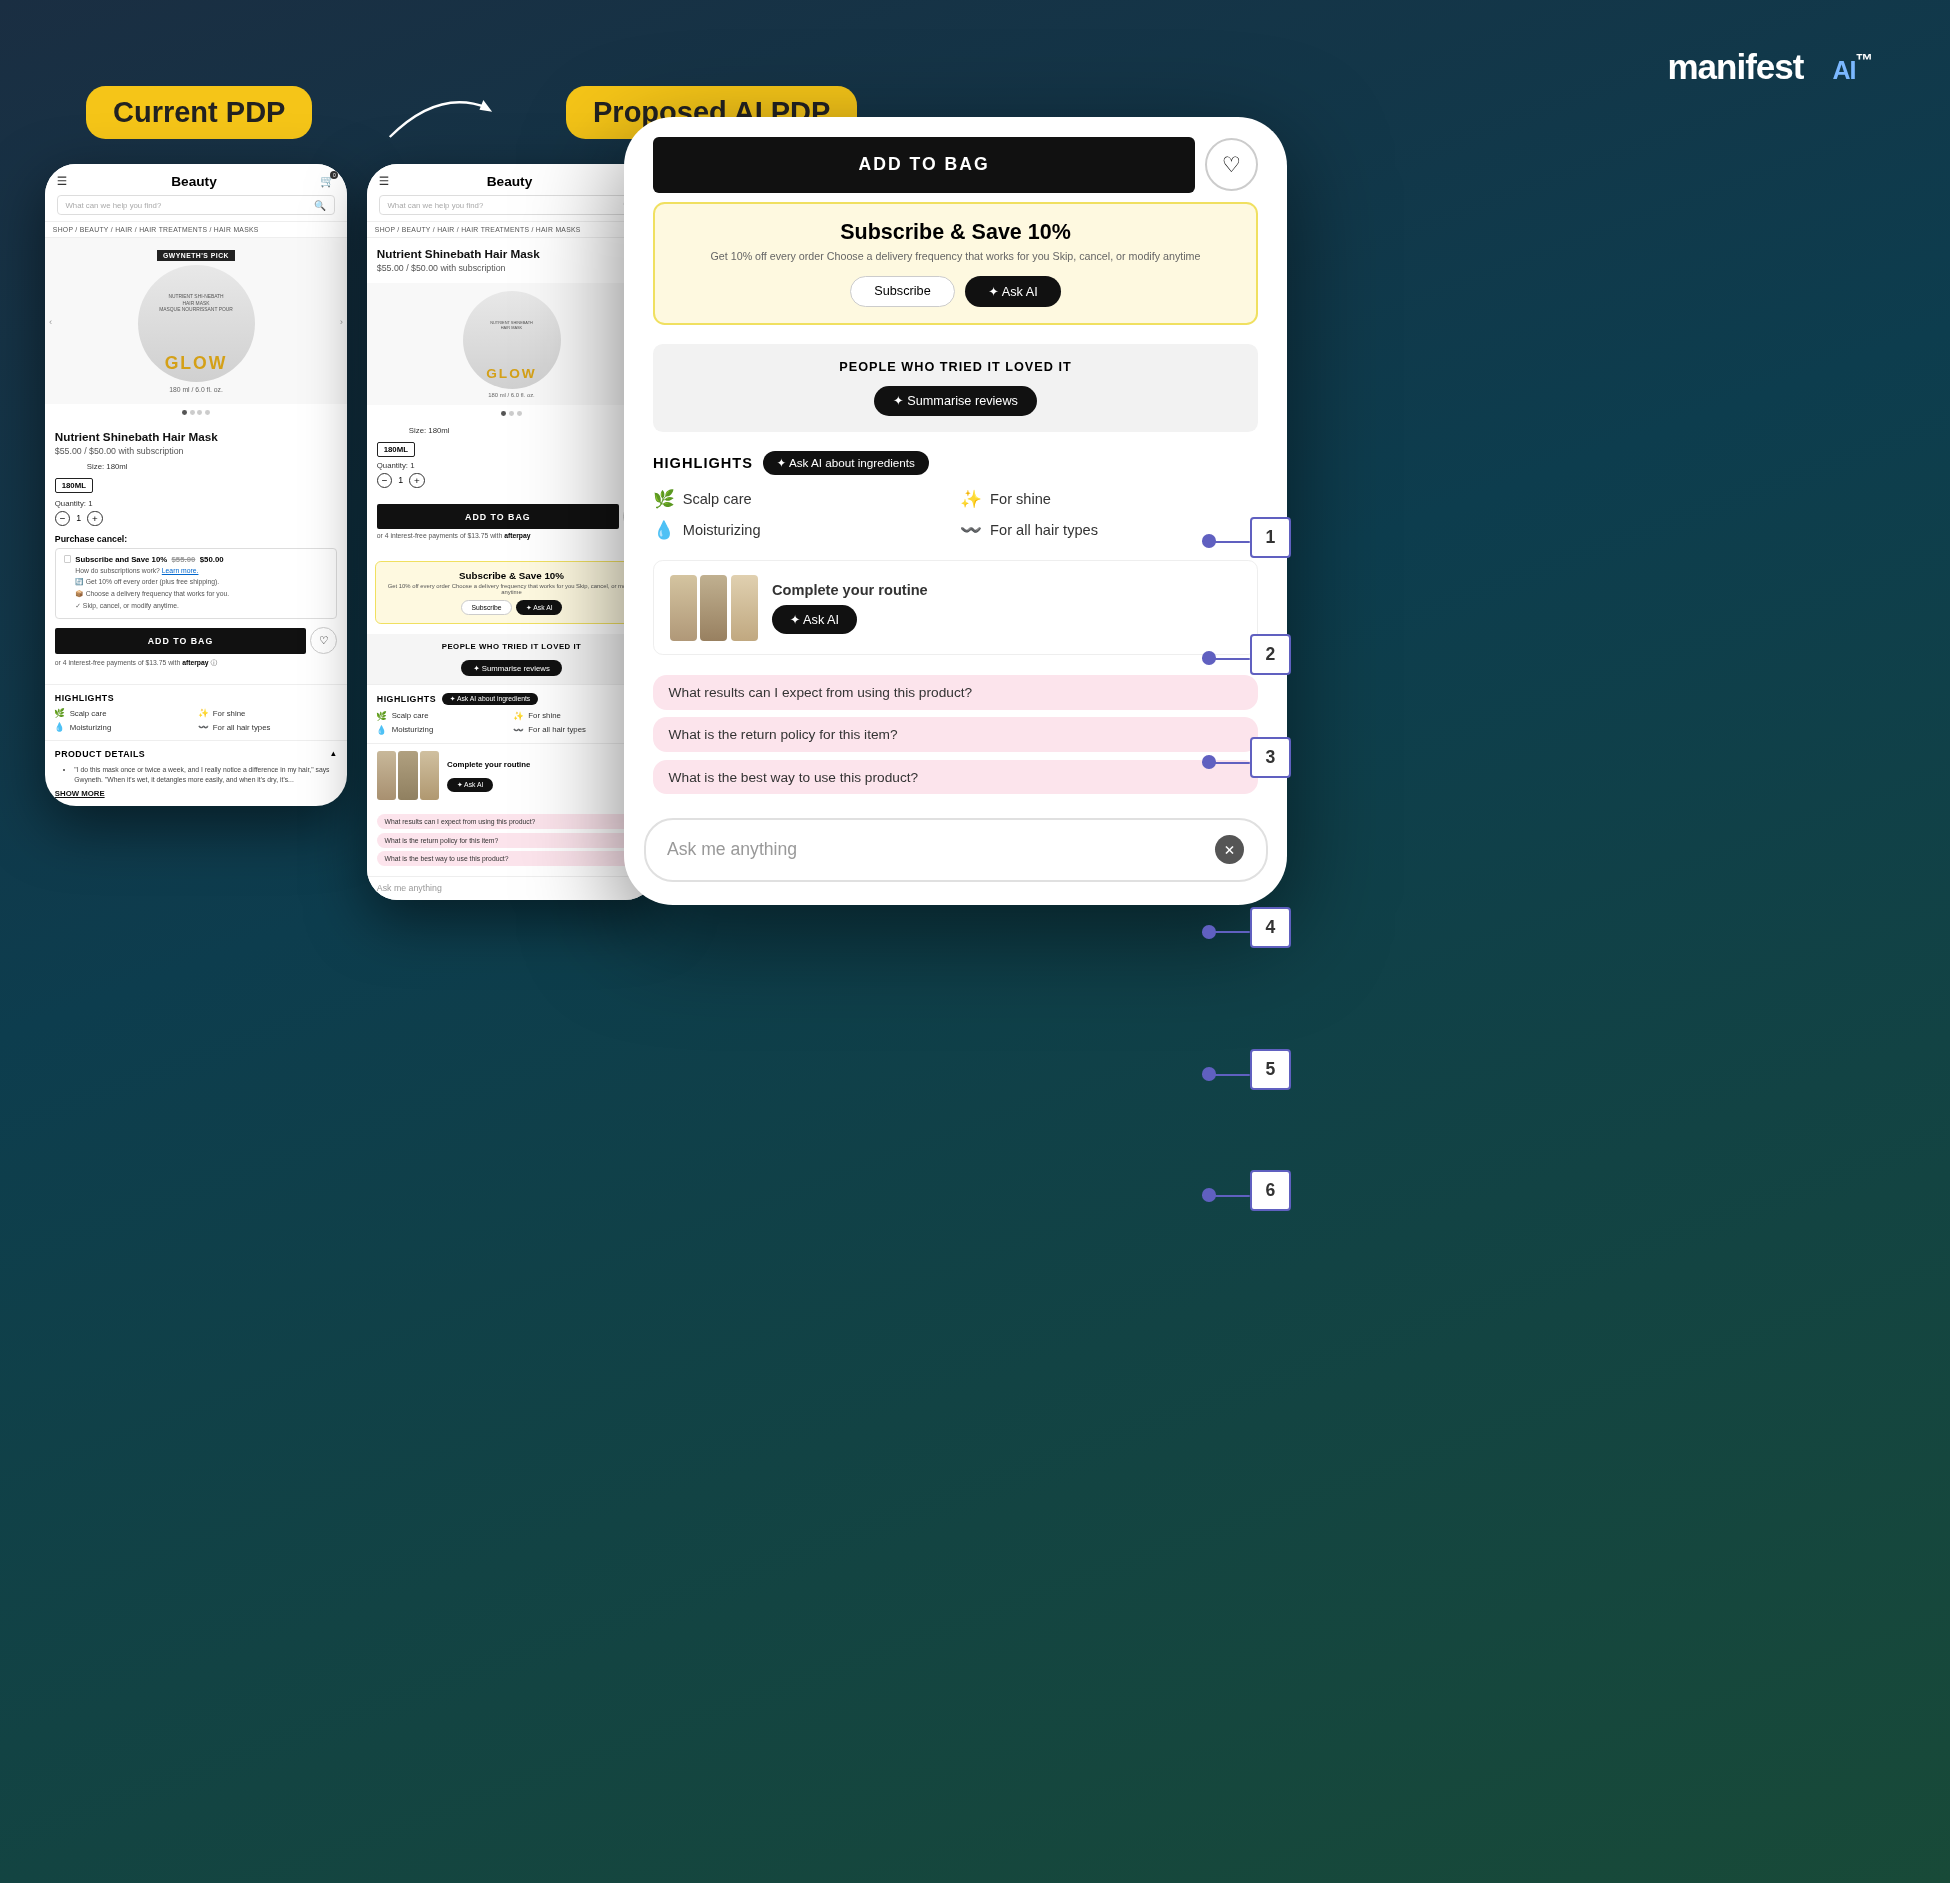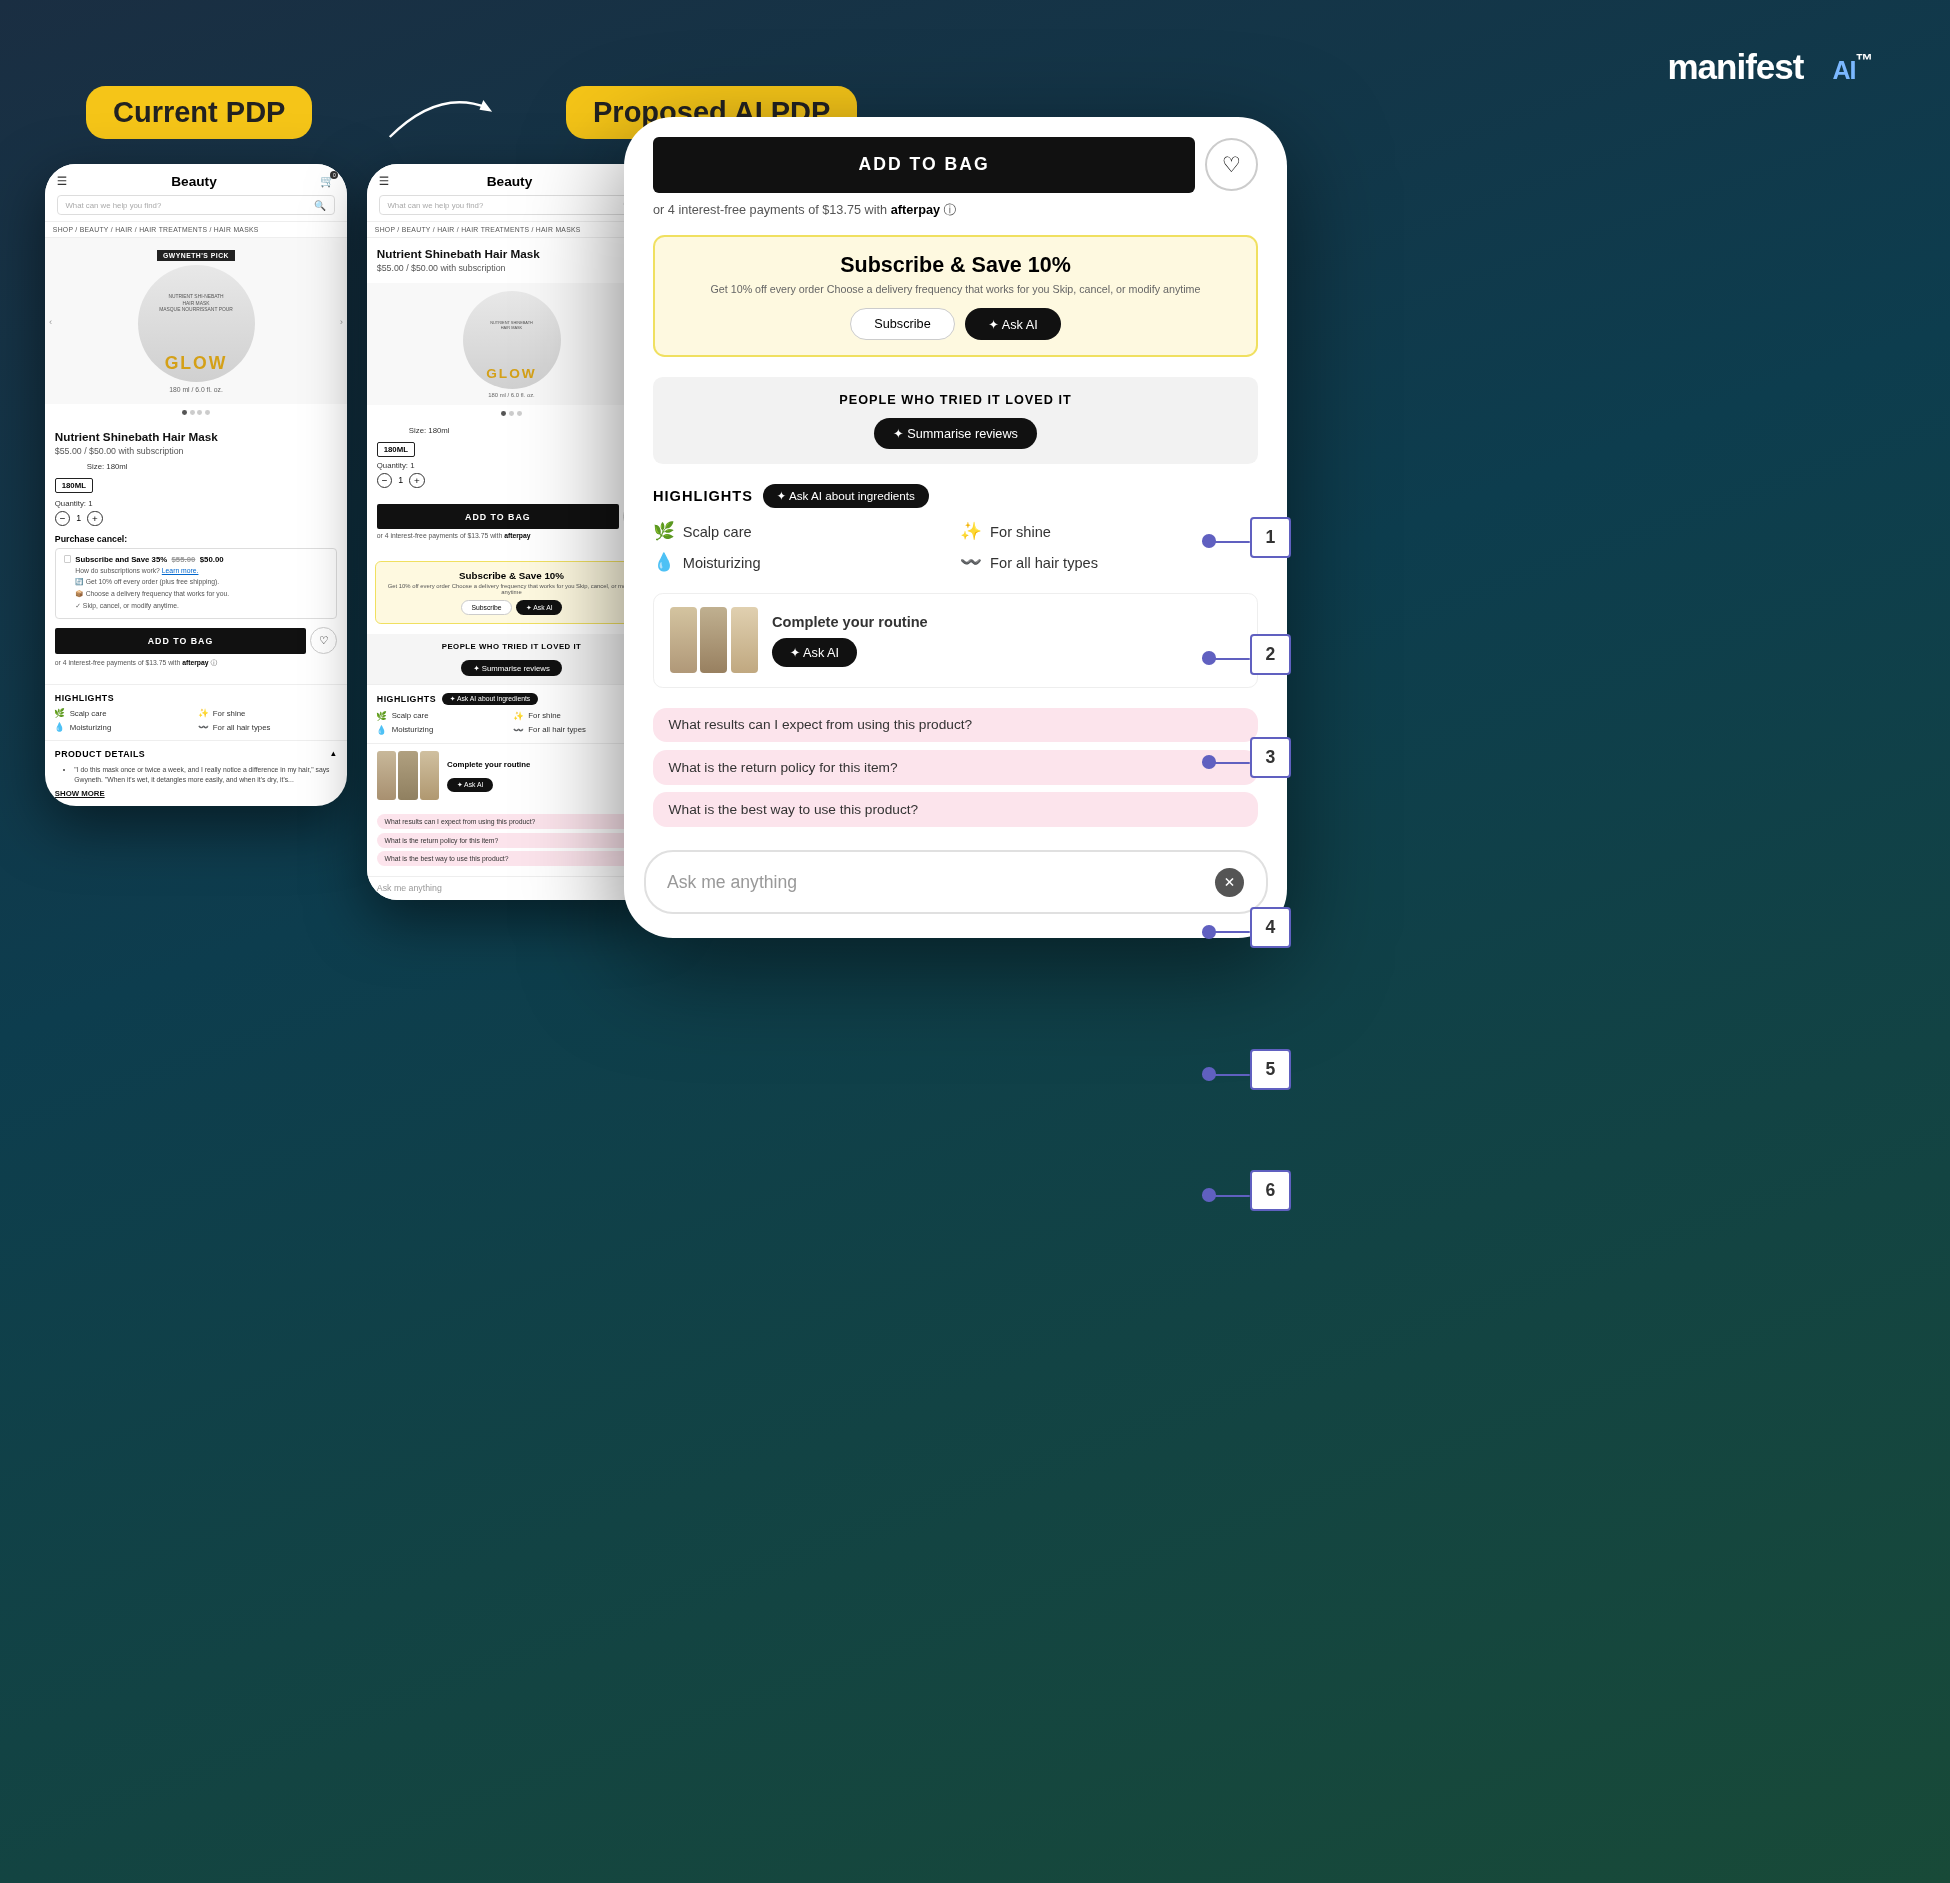--- a/index.html
+++ b/index.html
@@ -809,21 +809,21 @@
         <div class="qty-btn">+</div>
       </div>
 
       
       <div class="purchase-options">
         <div class="purchase-options-label">Purchase cancel:</div>
         <div class="subscribe-option">
           <div class="subscribe-header">
             <div class="subscribe-checkbox"></div>
             <span class="subscribe-title">
-              <span>Subscribe and Save 35%</span>
+              <span>Subscribe and Save 10%</span>
               &nbsp;<span class="price-old">$55.00</span>
               &nbsp;<span class="price-new">$50.00</span>
             </span>
           </div>
           <div class="subscribe-detail">
             <span>How do subscriptions work?</span>
             <span style="color:#0066cc;text-decoration:underline;">Learn more.</span>
           </div>
           <div class="subscribe-bullets">
             <div>🔄 Get 10% off every order (plus free shipping).</div>
@@ -1010,23 +1010,20 @@
     </div>
   </div>
 </div>
 
 <div class="zoomed-overlay">
 
   <div class="z-add-to-bag-row">
     <div class="z-add-to-bag-btn">ADD TO BAG</div>
     <div class="z-heart-btn">♡</div>
   </div>
-  <div class="z-afterpay">
-    <span>or 4 interest-free payments of $13.75 with</span> <span class="z-afterpay-logo">afterpay</span> <span>ⓘ</span>
-  </div>
 
   <div class="z-subscribe-banner">
     <div class="z-subscribe-title">Subscribe &amp; Save 10%</div>
     <div class="z-subscribe-sub">Get 10% off every order   Choose a delivery frequency that works for you   Skip, cancel, or modify anytime</div>
     <div class="z-subscribe-btns">
       <div class="z-btn-subscribe">Subscribe</div>
       <div class="z-btn-ask-ai">✦ Ask AI</div>
     </div>
   </div>
 

